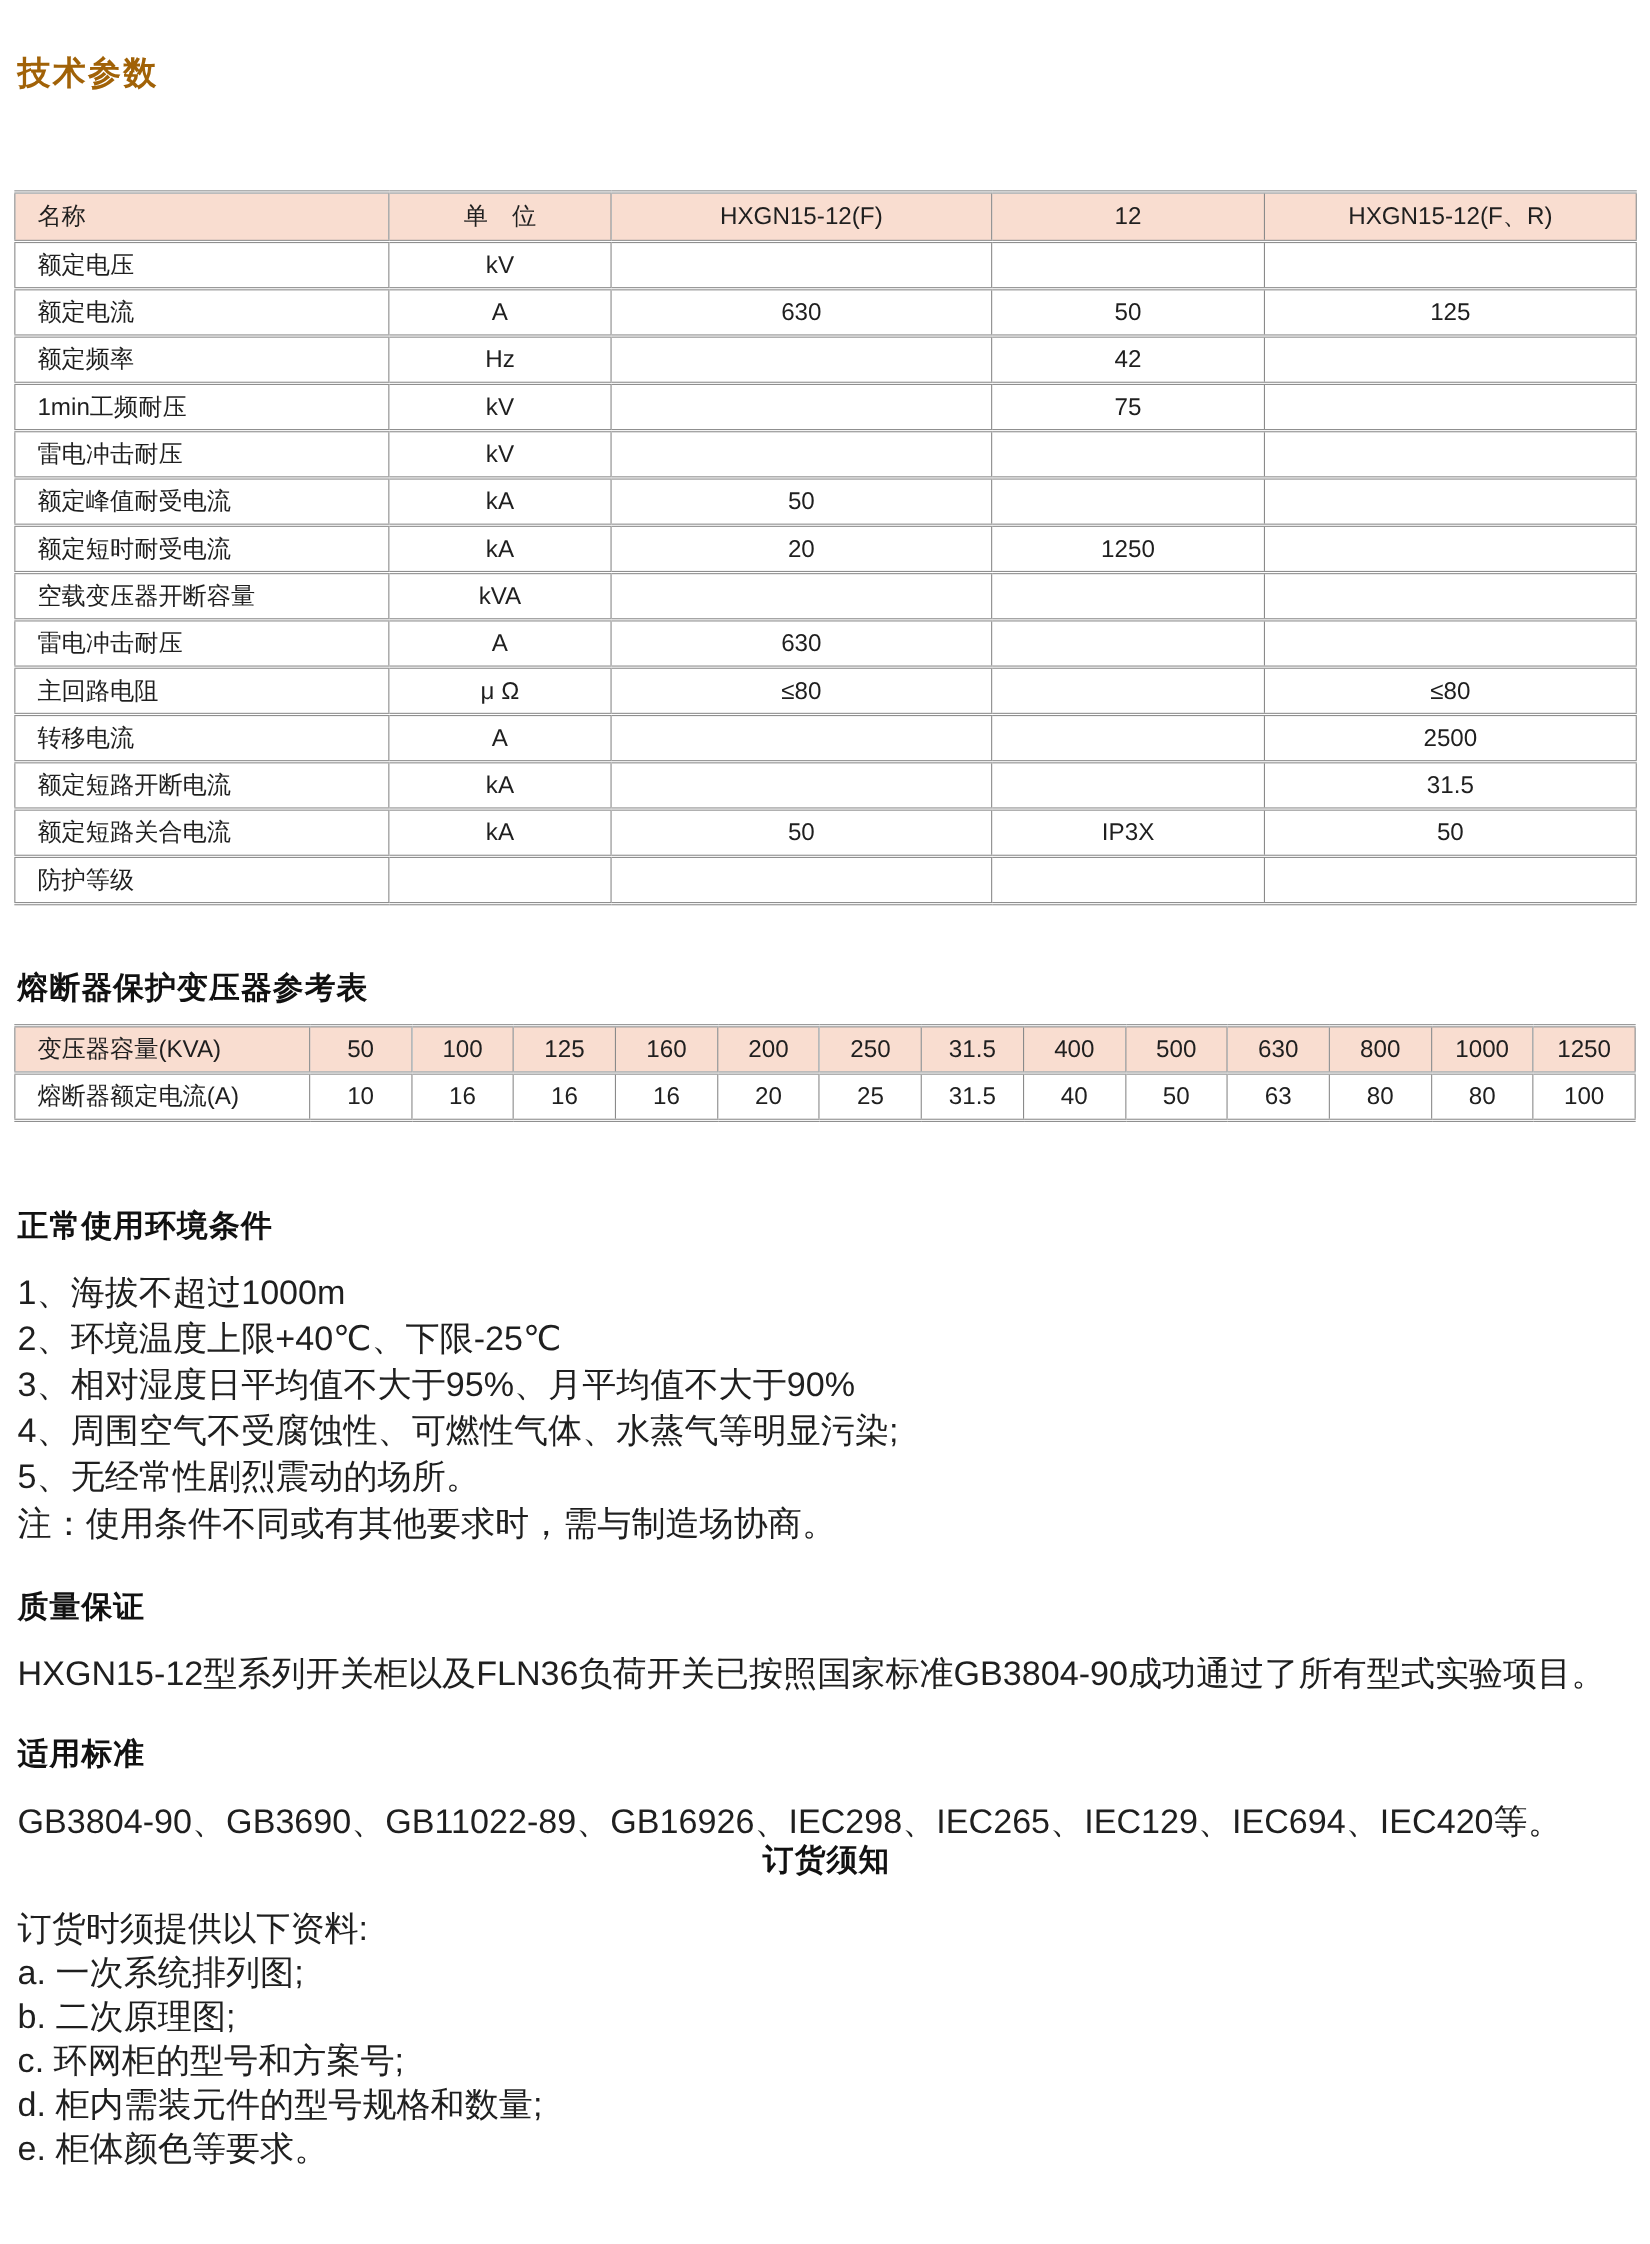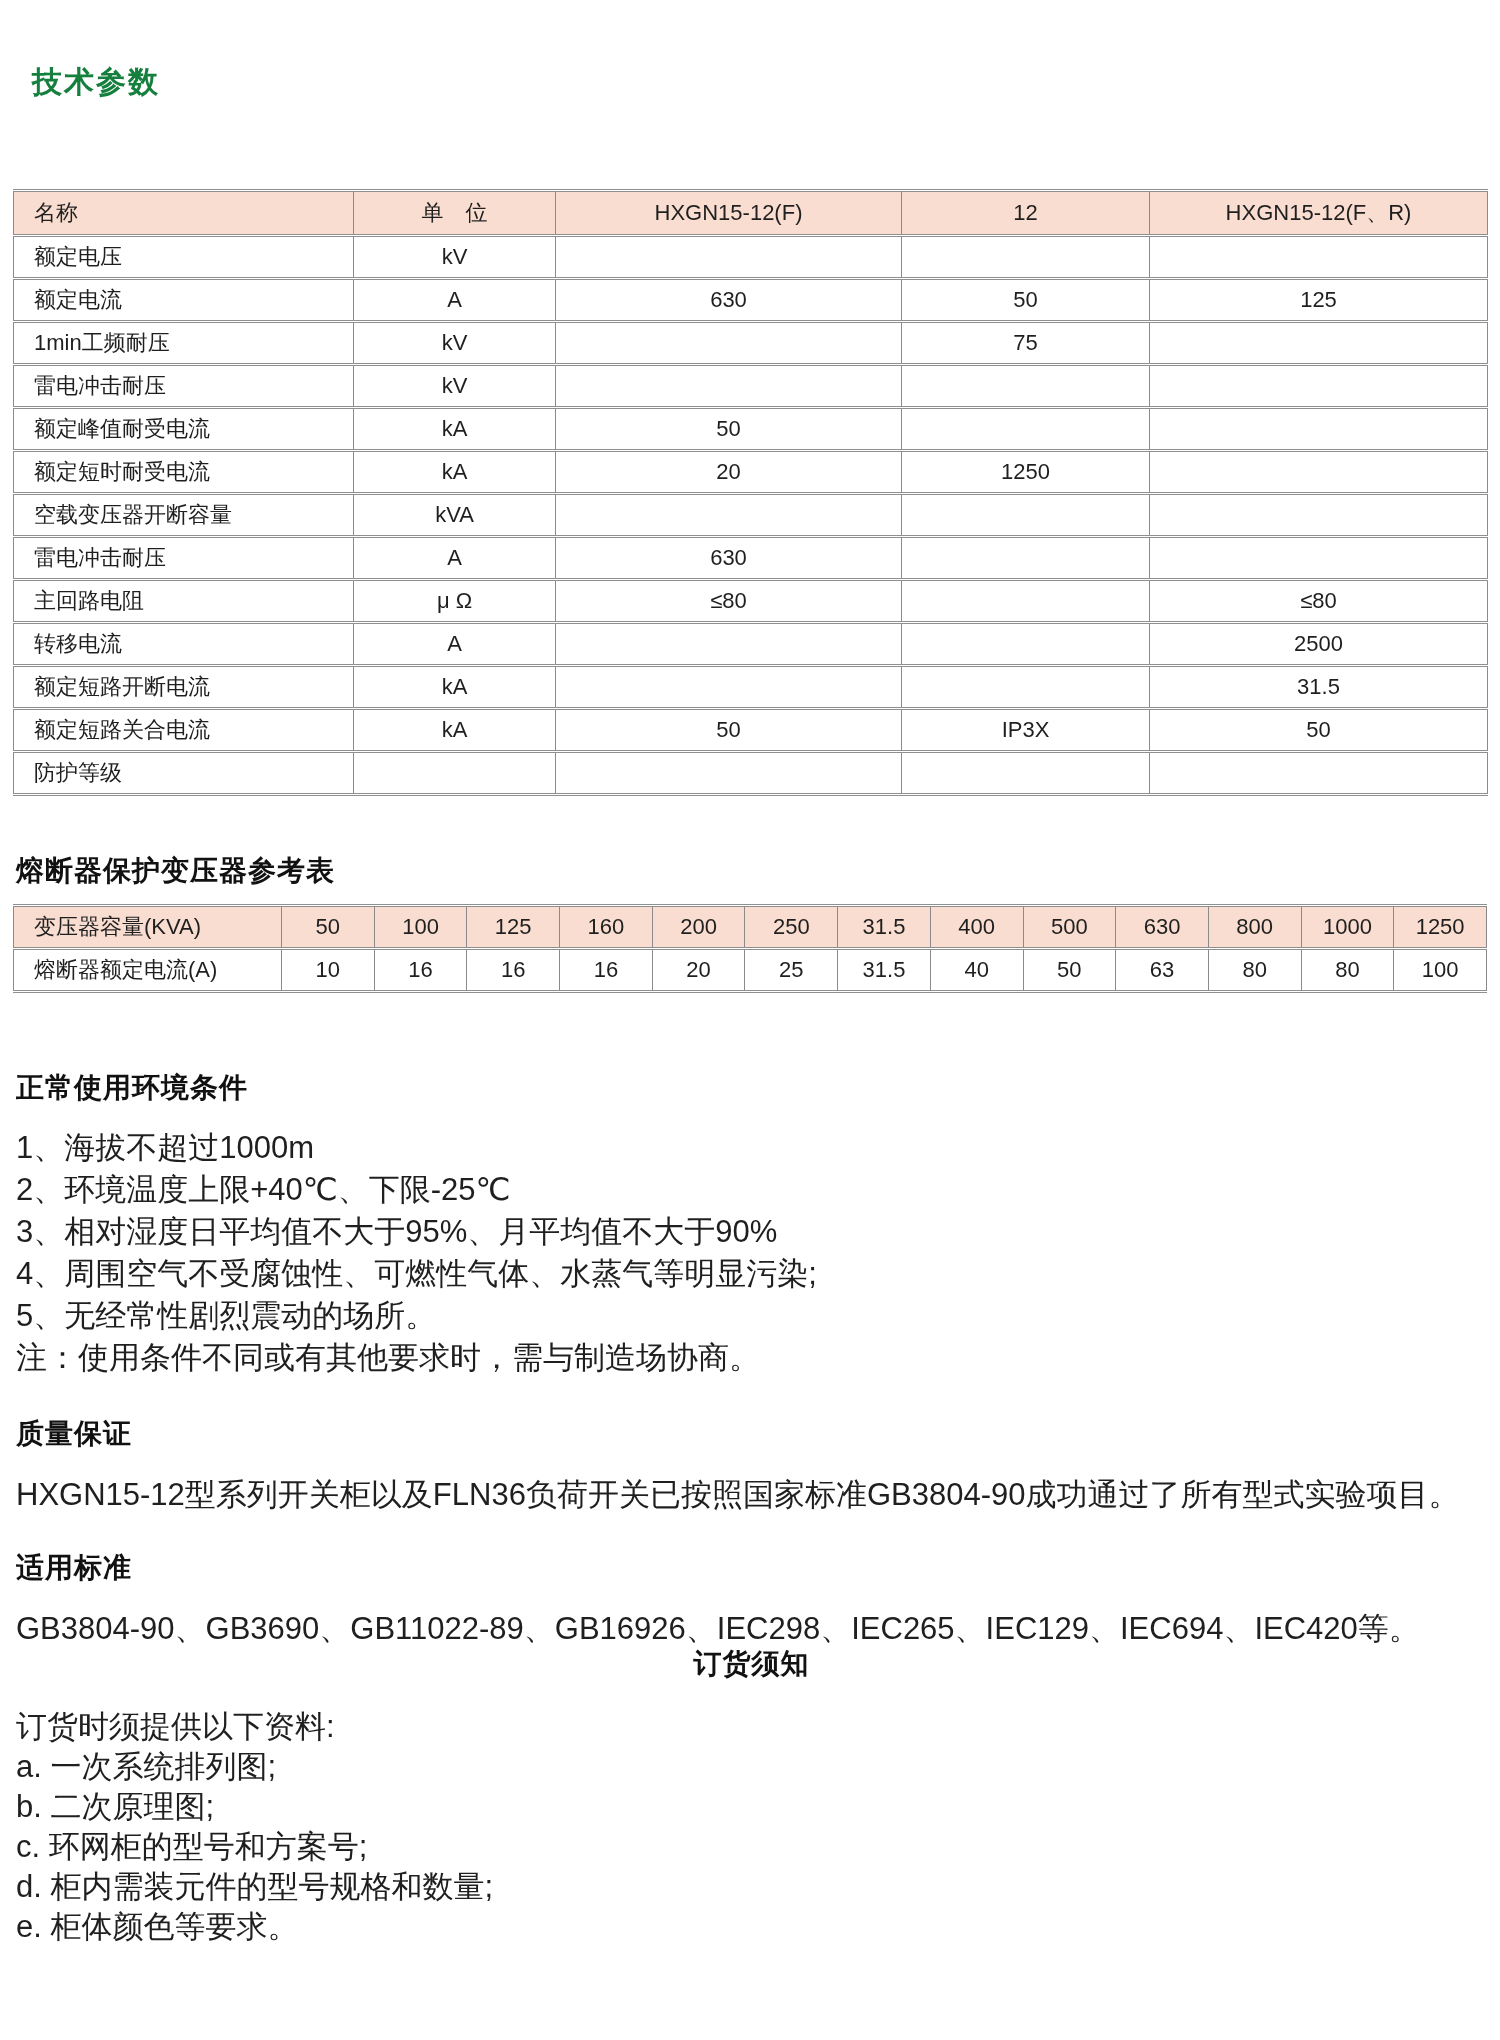--- a/index.html
+++ b/index.html
@@ -8,22 +8,22 @@
     width: 1500px;
     height: 2040px;
     background: #ffffff;
     font-family: "Liberation Sans", "DejaVu Sans", sans-serif;
     color: #1f1f1f;
     overflow: hidden;
   }
   .content { padding: 0 13px; }
 
   .h-main {
-    margin: 16px; padding-top: 46px; padding-left: 3px;
-    font-size: 30px; font-weight: bold; color: #15803d;
+    margin: 0; padding-top: 46px; padding-left: 3px;
+    font-size: 30px; font-weight: bold; color: #a16207;
     letter-spacing: 2px;
   }
   .h-sub {
     margin: 0; padding-left: 3px;
     font-size: 28px; font-weight: bold; color: #111;
     letter-spacing: 1px;
   }
 
   table { border-collapse: collapse; table-layout: fixed; width: 1474px; }
   .t1 { margin-top: 86px; }
@@ -84,20 +84,27 @@
             <td></td>
           </tr>
           <tr>
             <td>额定电流</td>
             <td>A</td>
             <td>630</td>
             <td>50</td>
             <td>125</td>
           </tr>
           <tr>
+            <td>额定频率</td>
+            <td>Hz</td>
+            <td></td>
+            <td>42</td>
+            <td></td>
+          </tr>
+          <tr>
             <td>1min工频耐压</td>
             <td>kV</td>
             <td></td>
             <td>75</td>
             <td></td>
           </tr>
           <tr>
             <td>雷电冲击耐压</td>
             <td>kV</td>
             <td></td>

